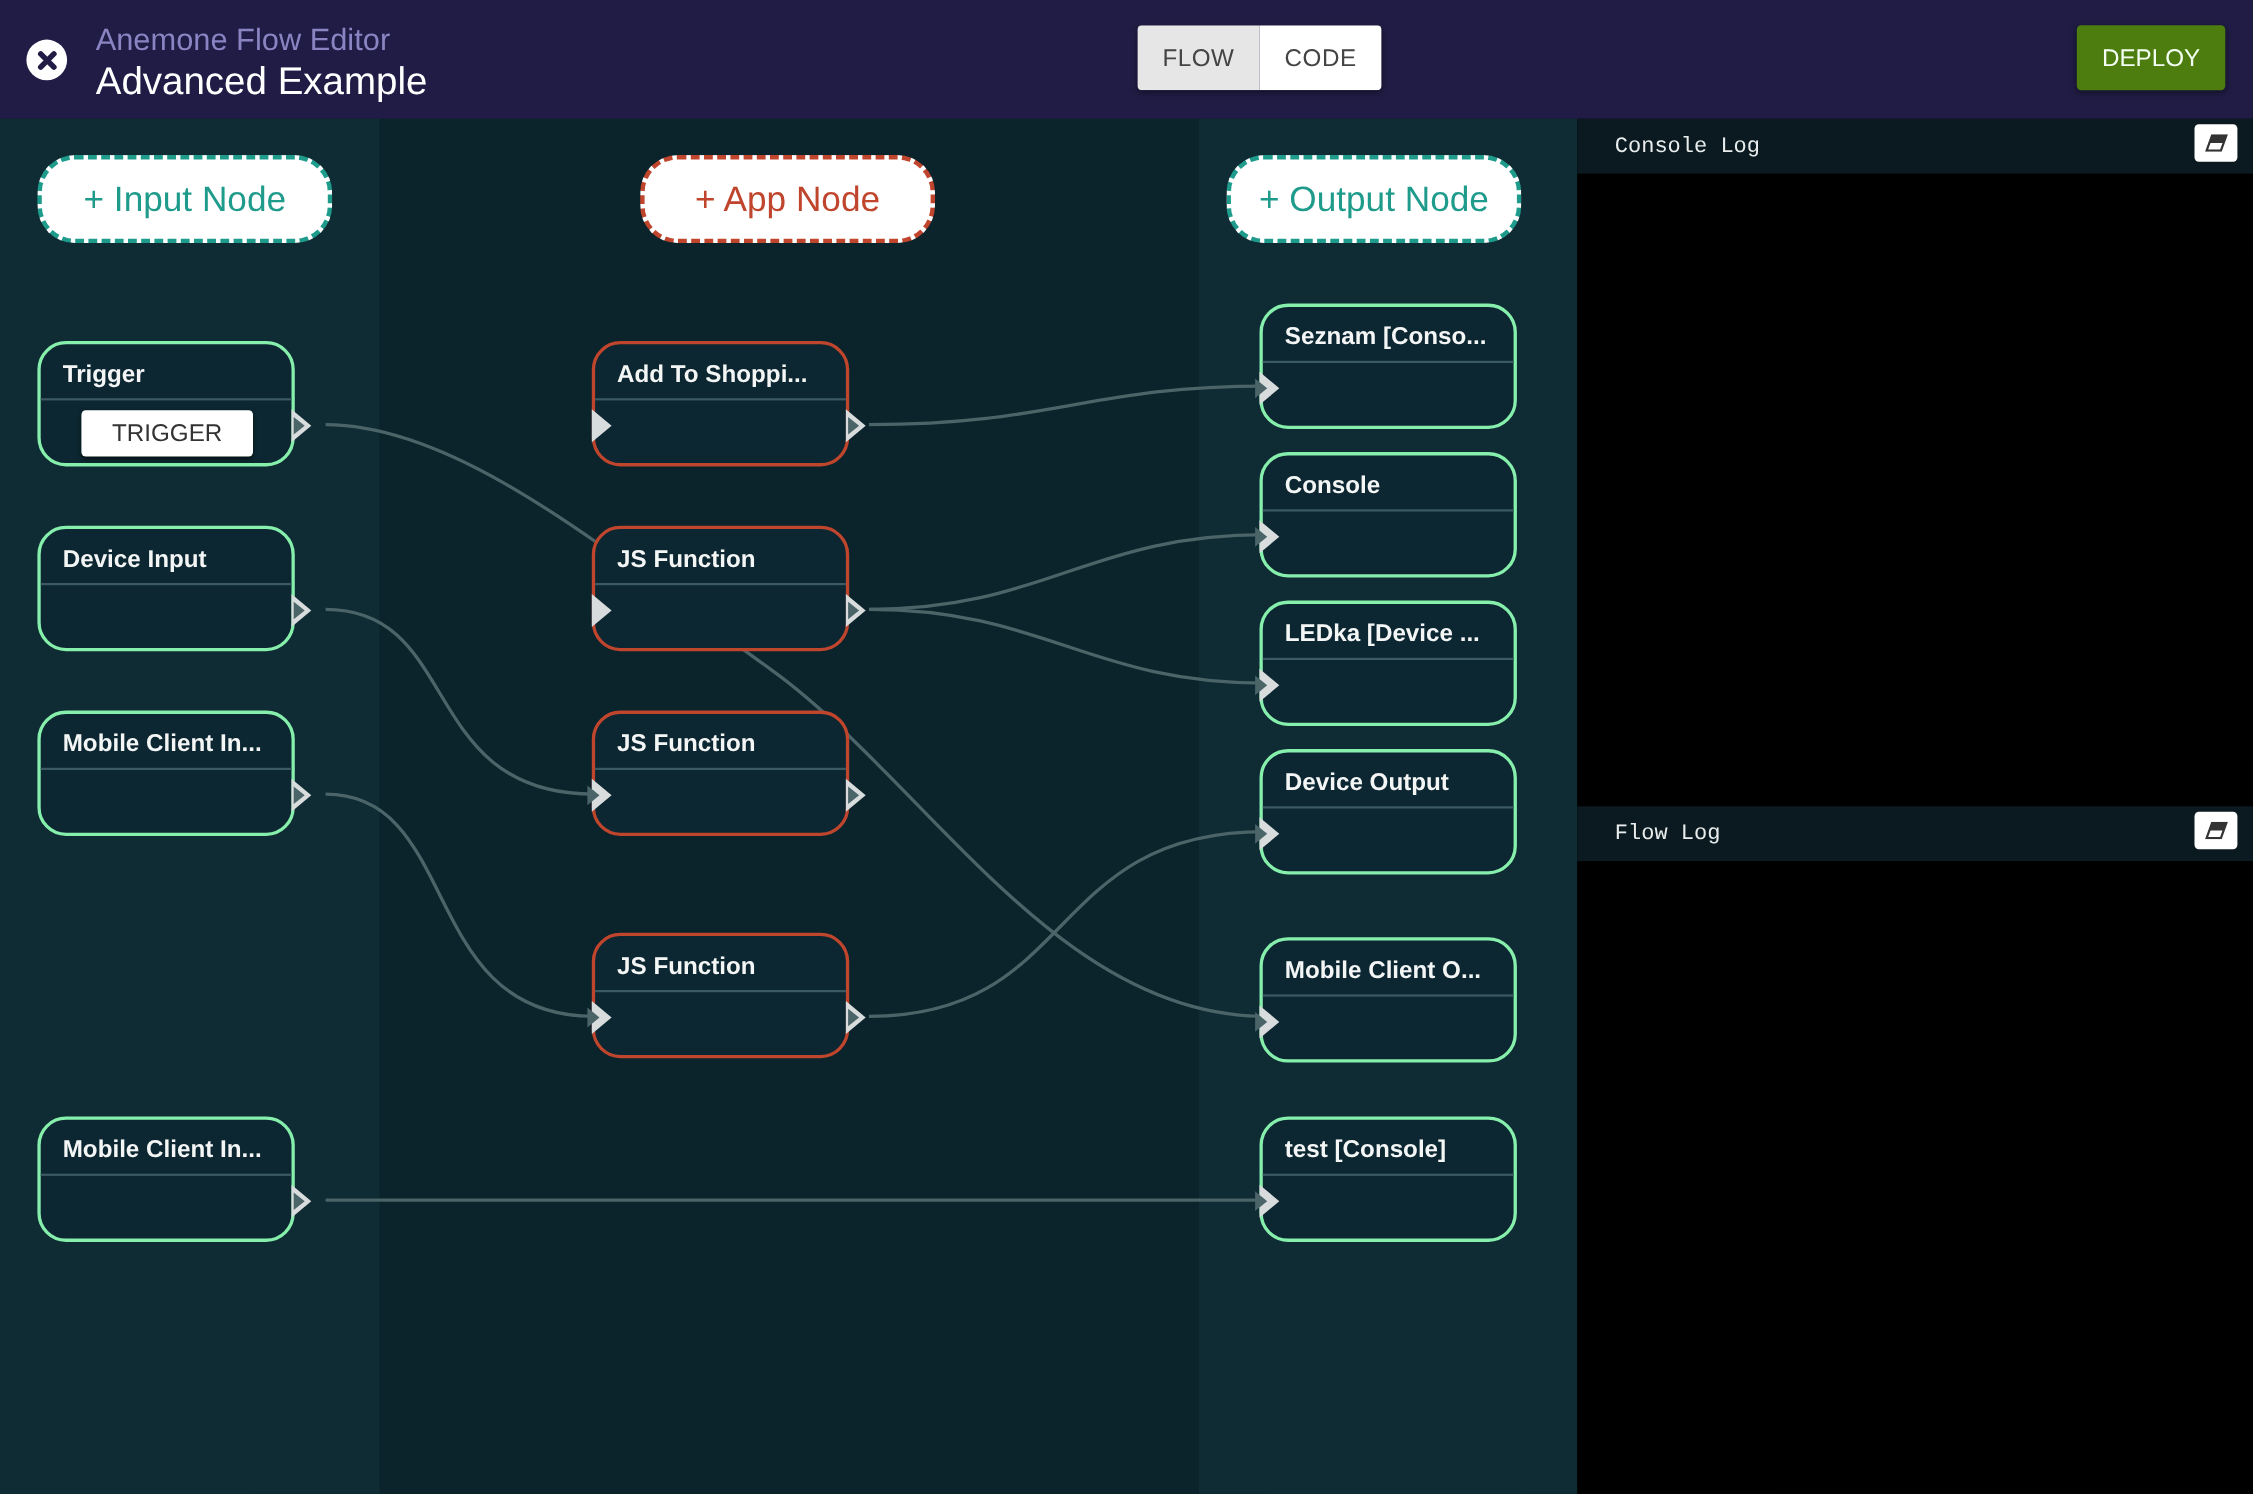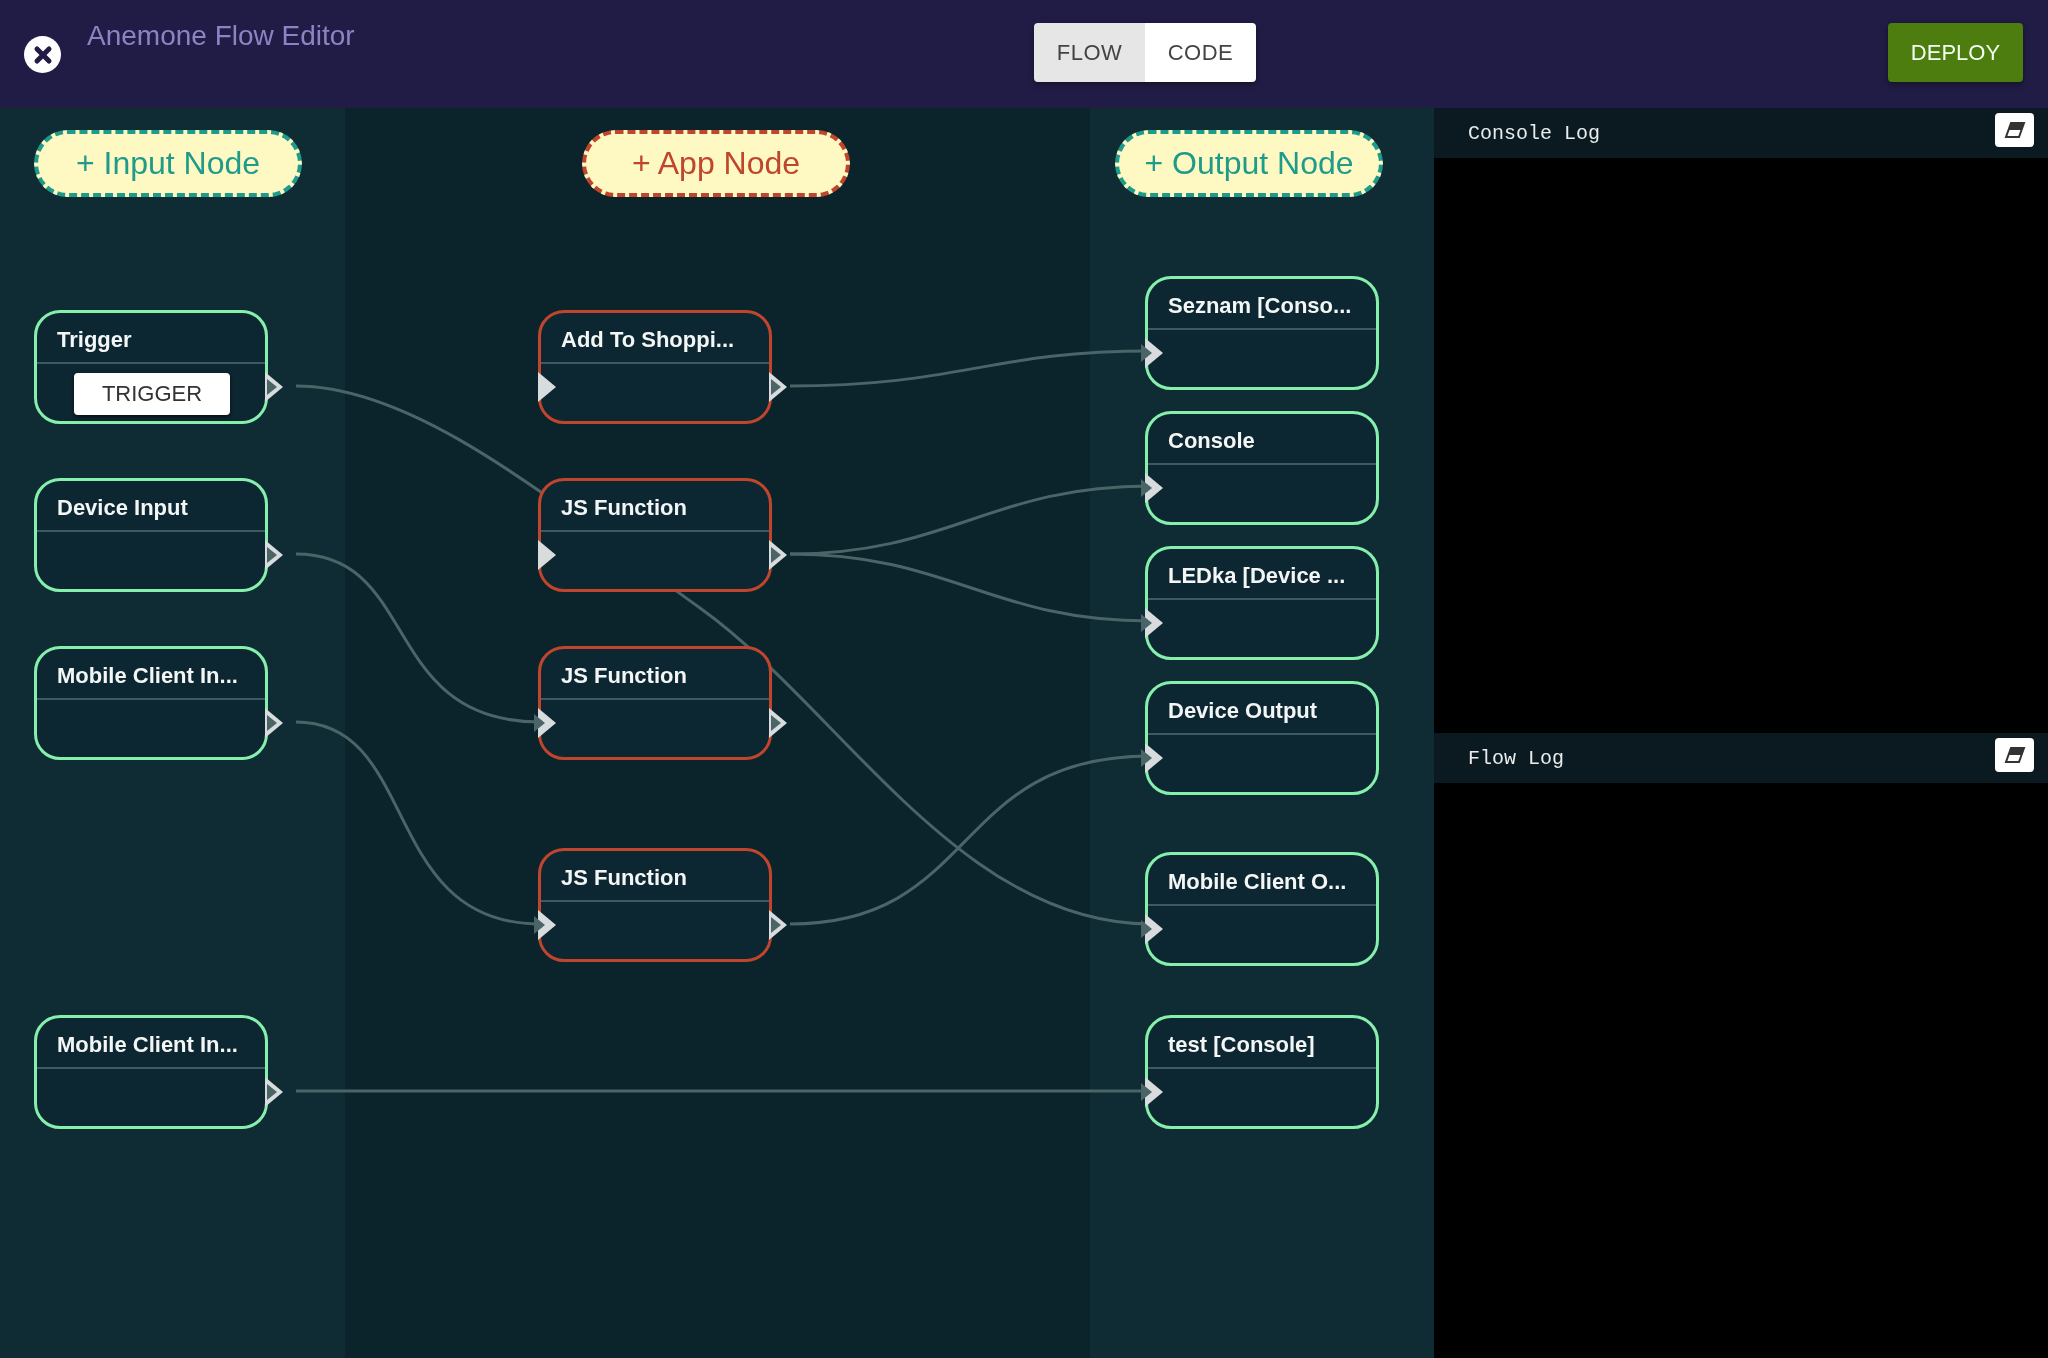--- a/index.html
+++ b/index.html
@@ -10,21 +10,21 @@
   .app-title { position: absolute; left: 87px; top: 54px; font-size: 35px; color: #fff; }
   .tabs { position: absolute; left: 1034px; top: 23px; width: 222px; height: 59px; border-radius: 4px; overflow: hidden; display: flex; box-shadow: 0 2px 6px rgba(0,0,0,0.4); }
   .tab { flex: 1; display: flex; align-items: center; justify-content: center; font-size: 22px; color: #444; background: #fff; cursor: pointer; letter-spacing: 0.5px; }
   .tab.active { background: #e6e6e6; }
   .deploy { position: absolute; left: 1888px; top: 23px; width: 135px; height: 59px; background: #4d7c0f; color: #f3fff2; font-size: 22px; border-radius: 4px; display: flex; align-items: center; justify-content: center; cursor: pointer; box-shadow: 0 2px 6px rgba(0,0,0,0.4); }
 
   .canvas { position: absolute; left: 0; top: 108px; width: 1434px; height: 1250px; background: #0b232b; }
   .col-left { position: absolute; left: 0; top: 0; width: 345px; height: 1250px; background: #0f2b33; }
   .col-right { position: absolute; left: 1090px; top: 0; width: 344px; height: 1250px; background: #0f2b33; }
 
-  .add-pill { position: absolute; top: 22px; width: 268px; height: 67px; border-radius: 34px; background: #fef9c3; display: flex; align-items: center; justify-content: center; font-size: 32px; cursor: pointer; border: 4px dashed; }
+  .add-pill { position: absolute; top: 33px; width: 268px; height: 80px; border-radius: 34px; background: #ffffff; display: flex; align-items: center; justify-content: center; font-size: 32px; cursor: pointer; border: 4px dashed; }
   .pill-input { left: 34px; color: #1f9b8c; border-color: #1f9b8c; }
   .pill-app { left: 582px; color: #c0452d; border-color: #c0452d; }
   .pill-output { left: 1115px; color: #1f9b8c; border-color: #1f9b8c; }
 
   svg.wires { position: absolute; left: 0; top: 0; width: 1434px; height: 1250px; }
 
   .node { position: absolute; width: 234px; height: 114px; border-radius: 26px; background: #0c2731; border: 3px solid #86efac; cursor: pointer; }
   .node.app { border-color: #c0452d; padding-left: 23px; }
   .node-title { position: absolute; left: 20px; top: 14px; width: 200px; font-size: 22px; font-weight: bold; color: #f4f6f6; white-space: nowrap; overflow: hidden; }
   .node-div { position: absolute; left: 0; right: 0; top: 49px; height: 2px; background: #3c5a62; }
@@ -42,20 +42,21 @@
 </head>
 <body>
 
 <div class="header">
   <div class="close-btn">
     <svg width="20" height="20" viewBox="0 0 20 20">
         <path d="M4 4 L16 16 M16 4 L4 16" stroke="#201c45" stroke-width="5" stroke-linecap="round"></path>
       </svg>
   </div>
   <div class="app-sub">Anemone Flow Editor</div>
+  <div class="app-title">Advanced Example</div>
   <div class="tabs">
     <div class="tab active">FLOW</div>
     <div class="tab">CODE</div>
   </div>
   <div class="deploy">DEPLOY</div>
 </div>
 
 <div class="canvas">
   <div class="col-left"></div>
   <div class="col-right"></div>

